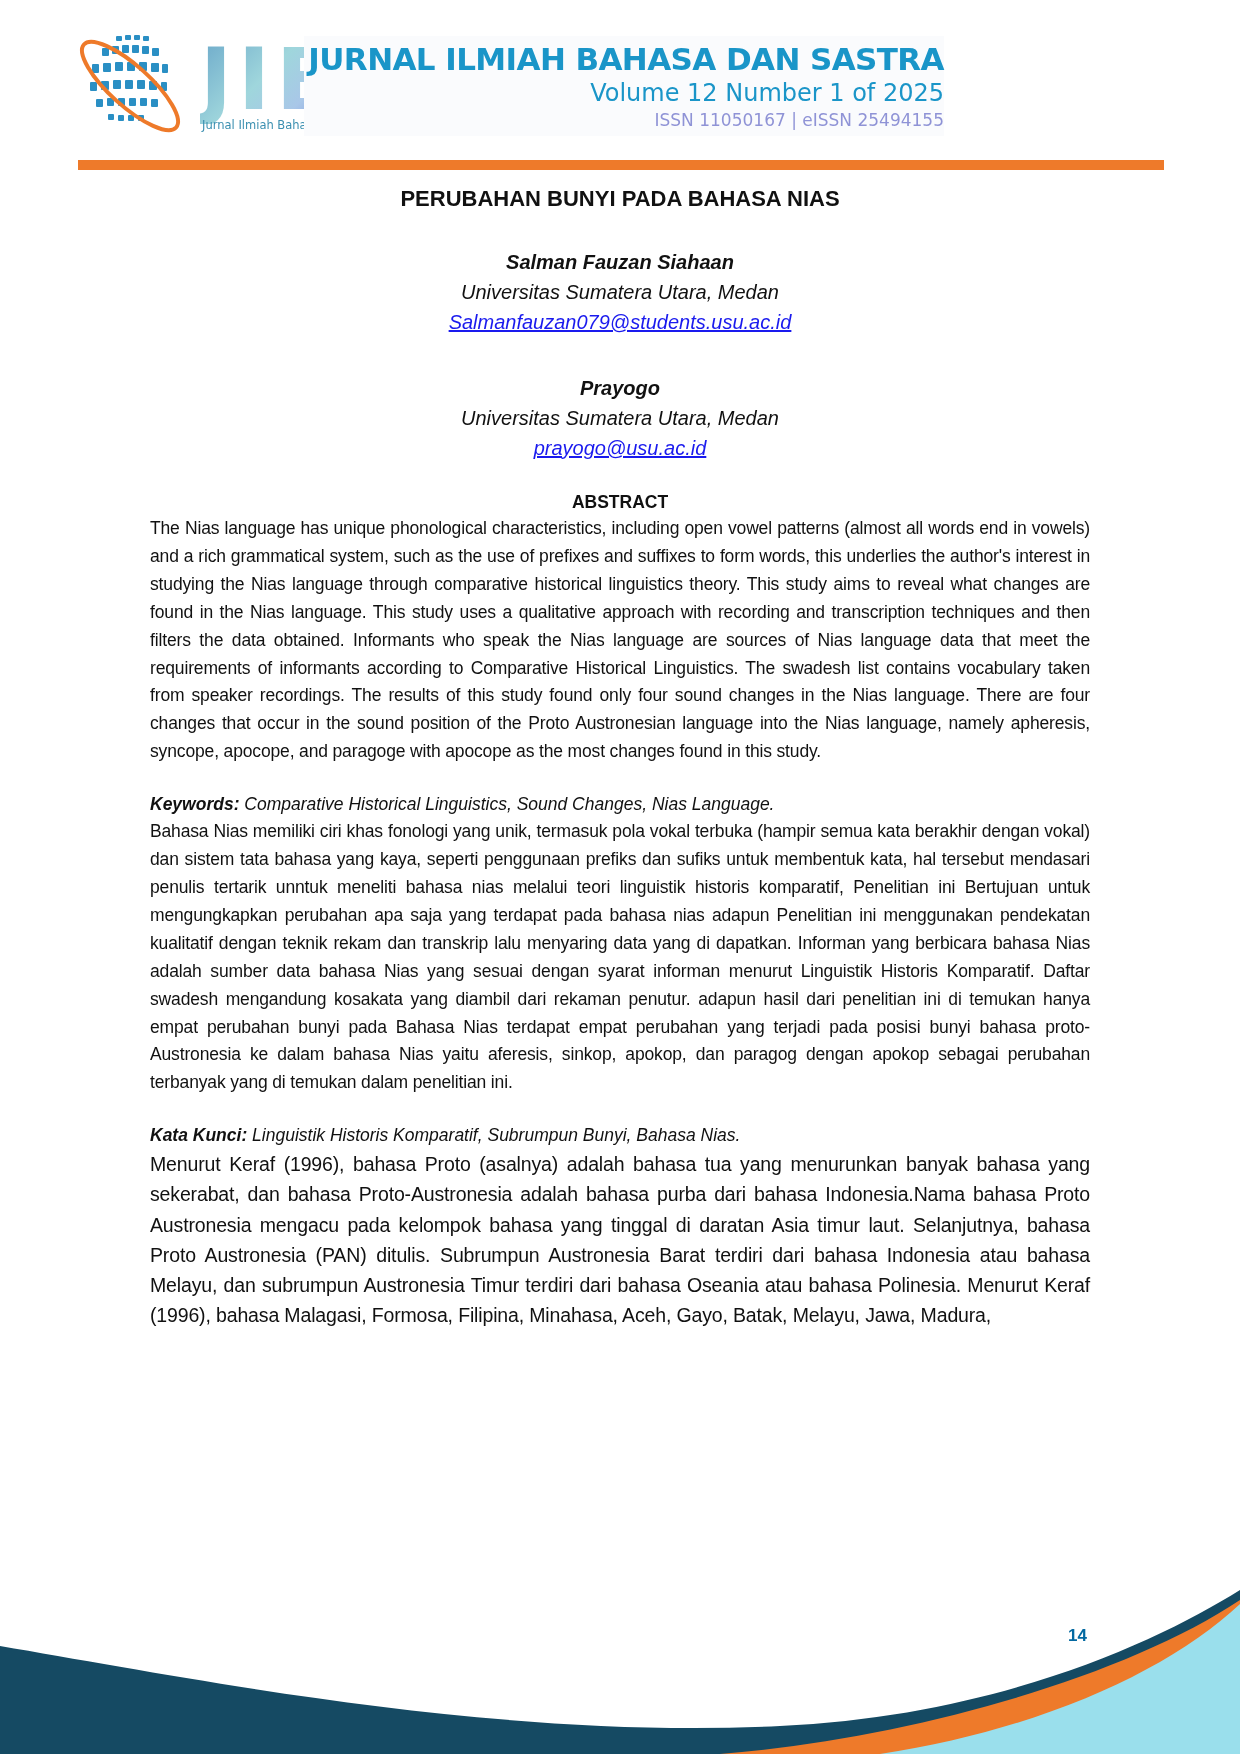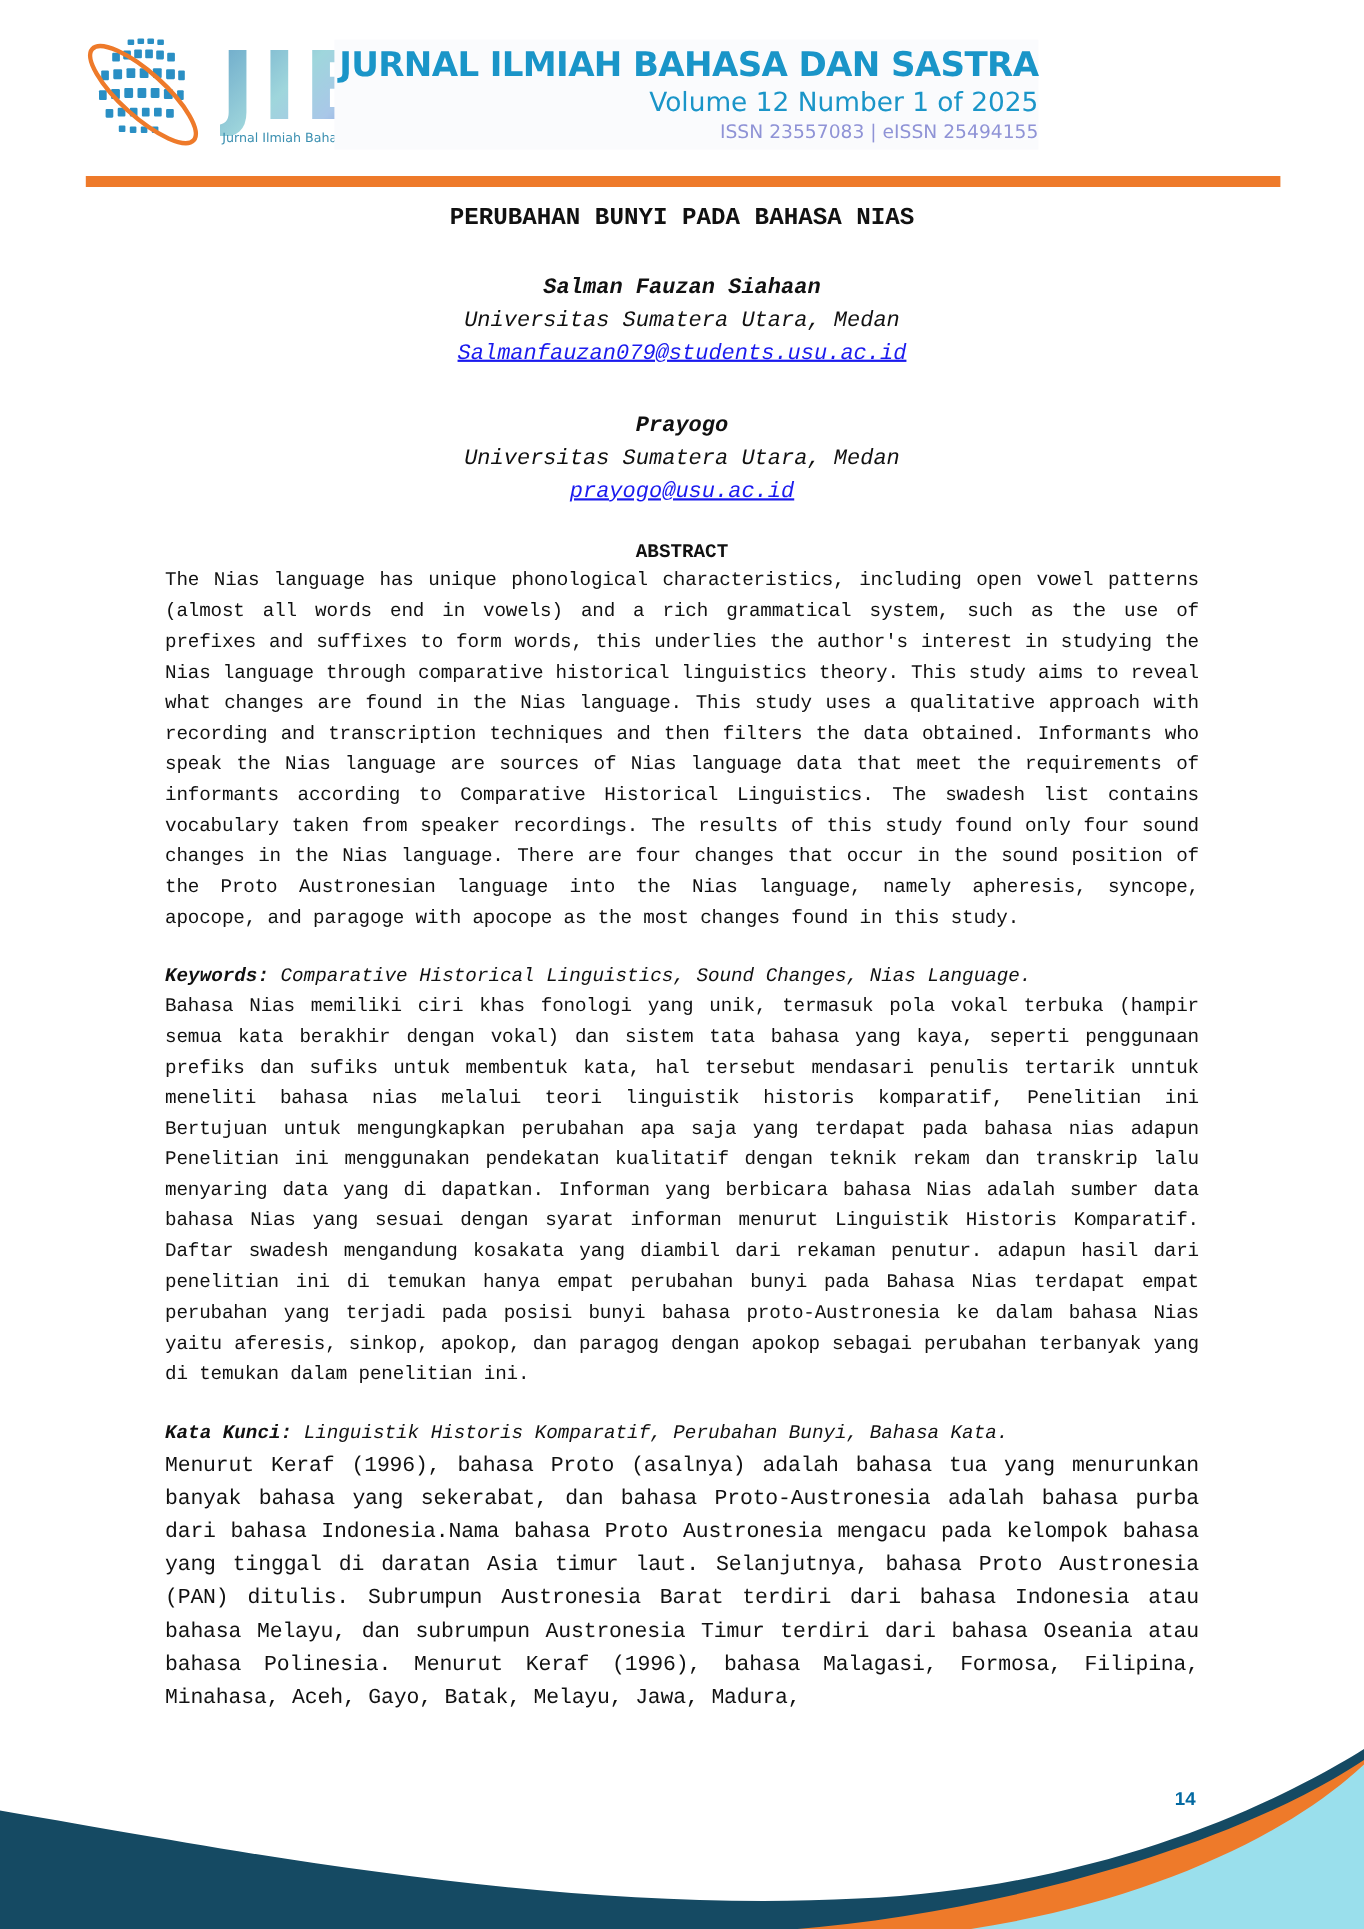--- a/index.html
+++ b/index.html
@@ -12,21 +12,21 @@
   .logo-letters { position: absolute; left: 128px; top: 6px; font-family: "DejaVu Sans", sans-serif; font-weight: bold; font-size: 86px; line-height: 90px; letter-spacing: 6px; color: #8fc9cf; }
   .logo-letters span { display: inline-block; }
   .logo-sub { position: absolute; left: 130px; top: 90px; font-family: "DejaVu Sans", sans-serif; font-size: 11.5px; color: #3a8fb0; white-space: nowrap; }
   .journal-block { position: absolute; right: 82px; top: 36px; width: 640px; height: 100px; background: #fafbfd; text-align: right; }
   .journal-title { font-family: "DejaVu Sans", sans-serif; font-weight: bold; font-size: 31px; color: #1a95c8; letter-spacing: -0.6px; line-height: 38px; margin-top: 4px; white-space: nowrap; }
   .journal-volume { font-family: "DejaVu Sans", sans-serif; font-size: 24px; color: #1a95c8; line-height: 30px; white-space: nowrap; }
   .journal-issn { font-family: "DejaVu Sans", sans-serif; font-size: 17px; color: #8f93d6; line-height: 24px; white-space: nowrap; }
   .orange-bar { position: absolute; left: 78px; top: 160px; width: 1086px; height: 10px; background: #ee7a2a; }
 
   
-  .content { position: absolute; left: 150px; top: 182px; width: 940px; font-family: Liberation Mono, monospace; }
+  .content { position: absolute; left: 150px; top: 182px; width: 940px; font-family: Liberation Sans, sans-serif; }
   .title { text-align: center; font-weight: bold; font-size: 22px; margin: 0; line-height: 34px; }
   .author-block { text-align: center; margin-top: 31px; }
   .author-name { font-weight: bold; font-style: italic; font-size: 20px; line-height: 30px; }
   .affiliation { font-style: italic; font-size: 20px; line-height: 30px; }
   .email { font-style: italic; font-size: 20px; line-height: 30px; color: #1a1aee; text-decoration: underline; }
   .section-head { text-align: center; font-weight: bold; font-size: 17.5px; margin-top: 26px; line-height: 26px; }
   .para { font-size: 17.5px; line-height: 27.9px; text-align: justify; margin: 0; letter-spacing: -0.15px; }
   .keywords { font-size: 17.5px; line-height: 28px; margin-top: 24px; font-style: italic; }
   .keywords b { font-style: italic; }
   .pend-head { font-weight: bold; font-size: 19.5px; margin-top: 26px; line-height: 30px; }
@@ -82,21 +82,21 @@
     </svg>
     <div class="logo-letters">
       <span style="background: linear-gradient(135deg,#6aa7c9 0%,#9fd6dc 35%,#a9c7e8 55%,#7c8fe0 75%,#7fc6c8 100%); -webkit-background-clip: text; background-clip: text; color: transparent;">JIBS</span>
     </div>
     <div class="logo-sub">Jurnal Ilmiah Bahasa dan Sastra</div>
   </div>
 
   <div class="journal-block">
     <div class="journal-title">JURNAL ILMIAH BAHASA DAN SASTRA</div>
     <div class="journal-volume">Volume 12 Number 1 of 2025</div>
-    <div class="journal-issn">ISSN 23557083 | eISSN 25494155</div>
+    <div class="journal-issn">ISSN 11050167 | eISSN 25494155</div>
   </div>
   <div class="orange-bar"></div>
 </div>
 
 <div class="content">
   <h1 class="title">PERUBAHAN BUNYI PADA BAHASA NIAS</h1>
 
   <div class="author-block">
     <div class="author-name">Salman Fauzan Siahaan</div>
     <div class="affiliation">Universitas Sumatera Utara, Medan</div>
@@ -107,21 +107,21 @@
     <div class="author-name">Prayogo</div>
     <div class="affiliation">Universitas Sumatera Utara, Medan</div>
     <a class="email">prayogo@usu.ac.id</a>
   </div>
 
   <div class="section-head">ABSTRACT</div>
   <p class="para">The Nias language has unique phonological characteristics, including open vowel patterns (almost all words end in vowels) and a rich grammatical system, such as the use of prefixes and suffixes to form words, this underlies the author's interest in studying the Nias language through comparative historical linguistics theory. This study aims to reveal what changes are found in the Nias language. This study uses a qualitative approach with recording and transcription techniques and then filters the data obtained. Informants who speak the Nias language are sources of Nias language data that meet the requirements of informants according to Comparative Historical Linguistics. The swadesh list contains vocabulary taken from speaker recordings. The results of this study found only four sound changes in the Nias language. There are four changes that occur in the sound position of the Proto Austronesian language into the Nias language, namely apheresis, syncope, apocope, and paragoge with apocope as the most changes found in this study.</p>
   <div class="keywords"><b>Keywords:</b><span> Comparative Historical Linguistics, Sound Changes, Nias Language.</span></div>
 
   <p class="para">Bahasa Nias memiliki ciri khas fonologi yang unik, termasuk pola vokal terbuka (hampir semua kata berakhir dengan vokal) dan sistem tata bahasa yang kaya, seperti penggunaan prefiks dan sufiks untuk membentuk kata, hal tersebut mendasari penulis tertarik unntuk meneliti bahasa nias melalui teori linguistik historis komparatif, Penelitian ini Bertujuan untuk mengungkapkan perubahan apa saja yang terdapat pada bahasa nias adapun Penelitian ini menggunakan pendekatan kualitatif dengan teknik rekam dan transkrip lalu menyaring data yang di dapatkan. Informan yang berbicara bahasa Nias adalah sumber data bahasa Nias yang sesuai dengan syarat informan menurut Linguistik Historis Komparatif. Daftar swadesh mengandung kosakata yang diambil dari rekaman penutur. adapun hasil dari penelitian ini di temukan hanya empat perubahan bunyi pada Bahasa Nias terdapat empat perubahan yang terjadi pada posisi bunyi bahasa proto-Austronesia ke dalam bahasa Nias yaitu aferesis, sinkop, apokop, dan paragog dengan apokop sebagai perubahan terbanyak yang di temukan dalam penelitian ini.</p>
-  <div class="keywords"><b>Kata Kunci:</b><span> Linguistik Historis Komparatif, Perubahan Bunyi, Bahasa Kata.</span></div>
+  <div class="keywords"><b>Kata Kunci:</b><span> Linguistik Historis Komparatif, Subrumpun Bunyi, Bahasa Nias.</span></div>
 
   <p class="para-lg">Menurut Keraf (1996), bahasa Proto (asalnya) adalah bahasa tua yang menurunkan banyak bahasa yang sekerabat, dan bahasa Proto-Austronesia adalah bahasa purba dari bahasa Indonesia.Nama bahasa Proto Austronesia mengacu pada kelompok bahasa yang tinggal di daratan Asia timur laut. Selanjutnya, bahasa Proto Austronesia (PAN) ditulis. Subrumpun Austronesia Barat terdiri dari bahasa Indonesia atau bahasa Melayu, dan subrumpun Austronesia Timur terdiri dari bahasa Oseania atau bahasa Polinesia. Menurut Keraf (1996), bahasa Malagasi, Formosa, Filipina, Minahasa, Aceh, Gayo, Batak, Melayu, Jawa, Madura,</p>
 </div>
 
 <svg class="footer" width="1240" height="194" viewBox="0 0 1240 194">
   <path d="M0,86 C200,120 500,180 780,166 C1000,156 1160,80 1240,30 L1240,194 L0,194 Z" fill="#154a63"></path>
   <path d="M720,194 C900,180 1120,120 1240,40 L1240,194 Z" fill="#ee7a2a"></path>
   <path d="M880,194 C1040,170 1170,110 1240,44 L1240,194 Z" fill="#9adfec"></path>
 </svg>
 <div class="page-number">14</div>

